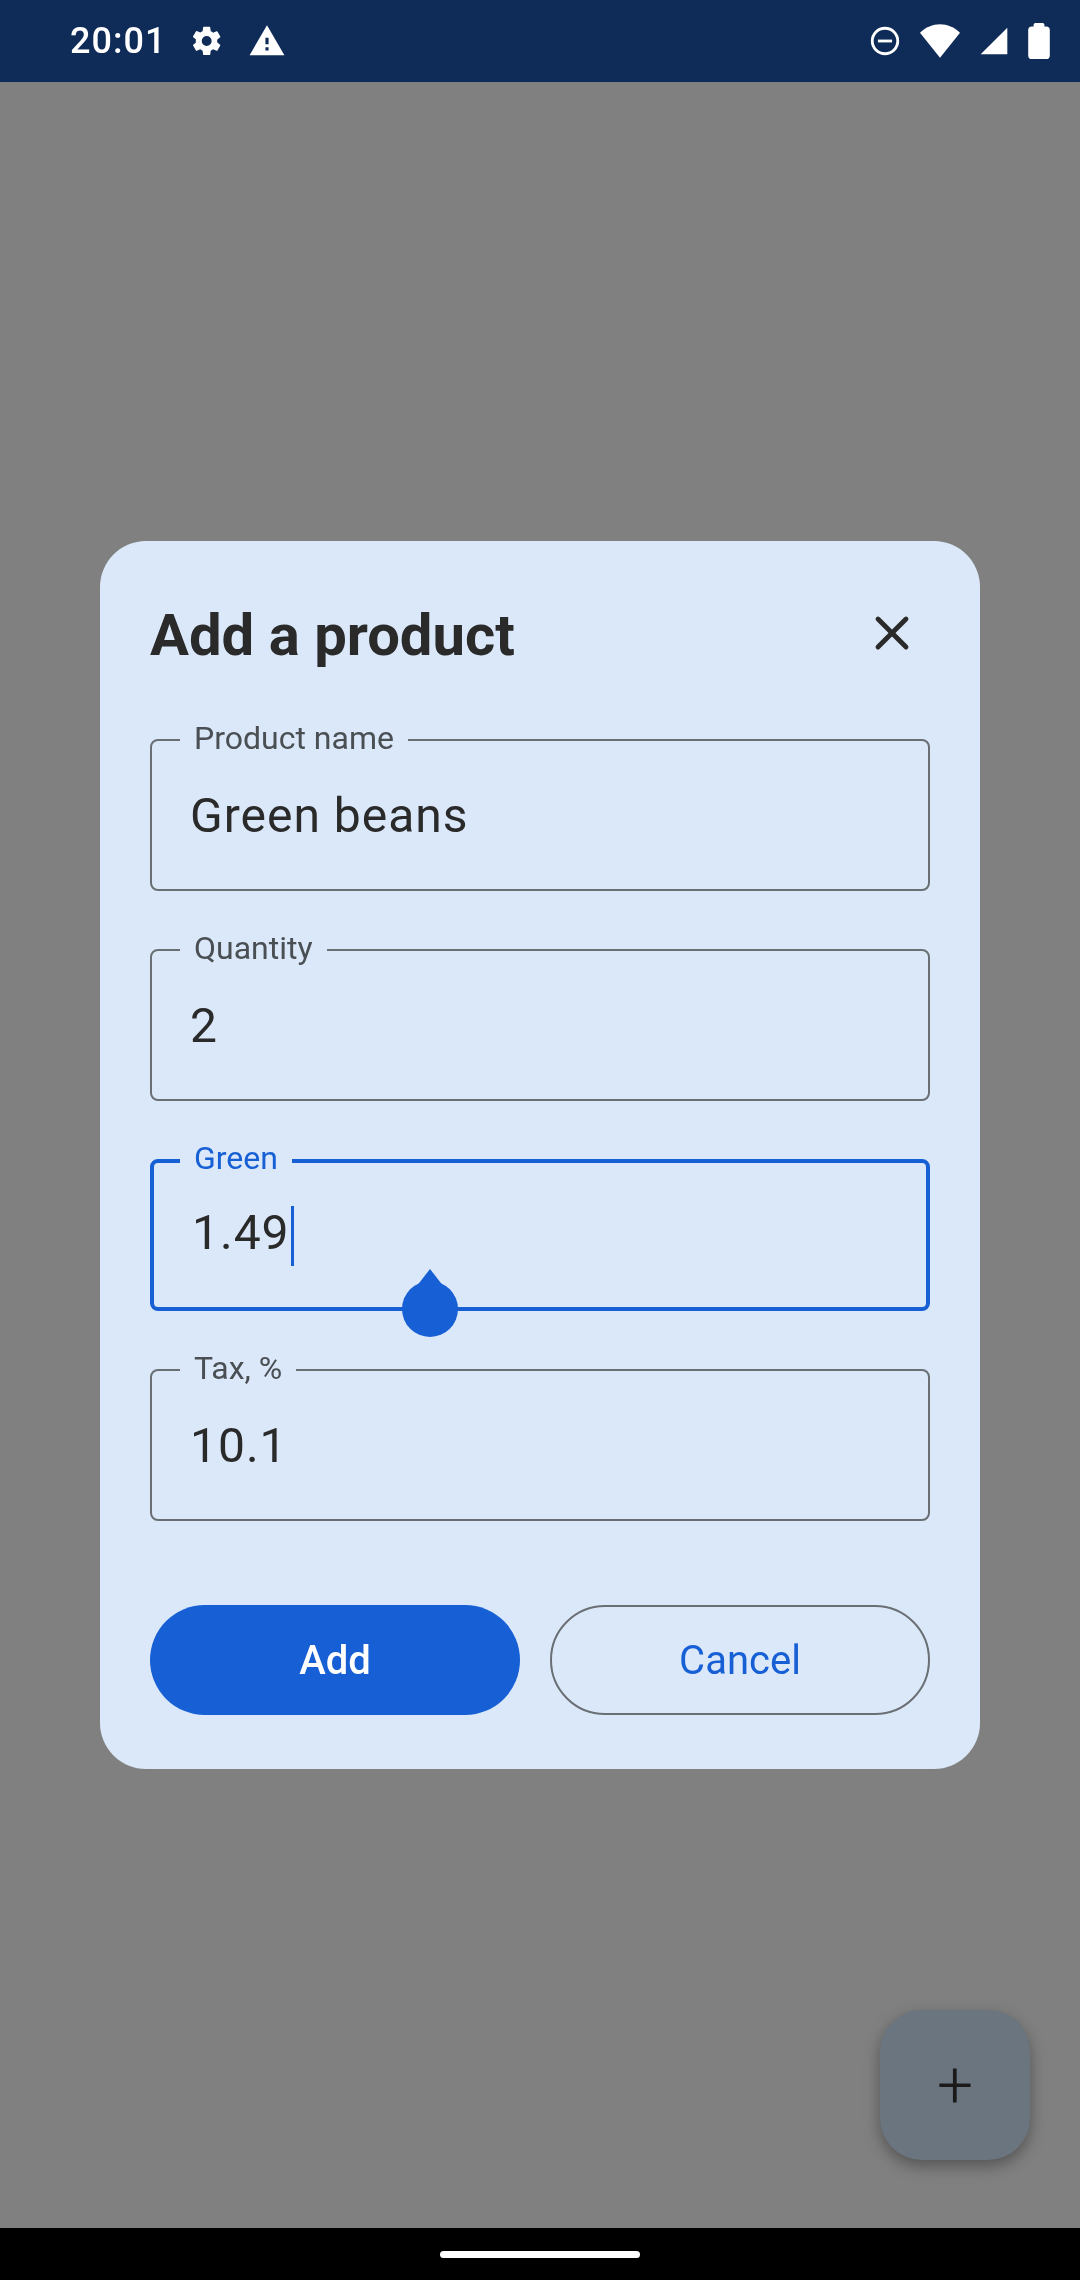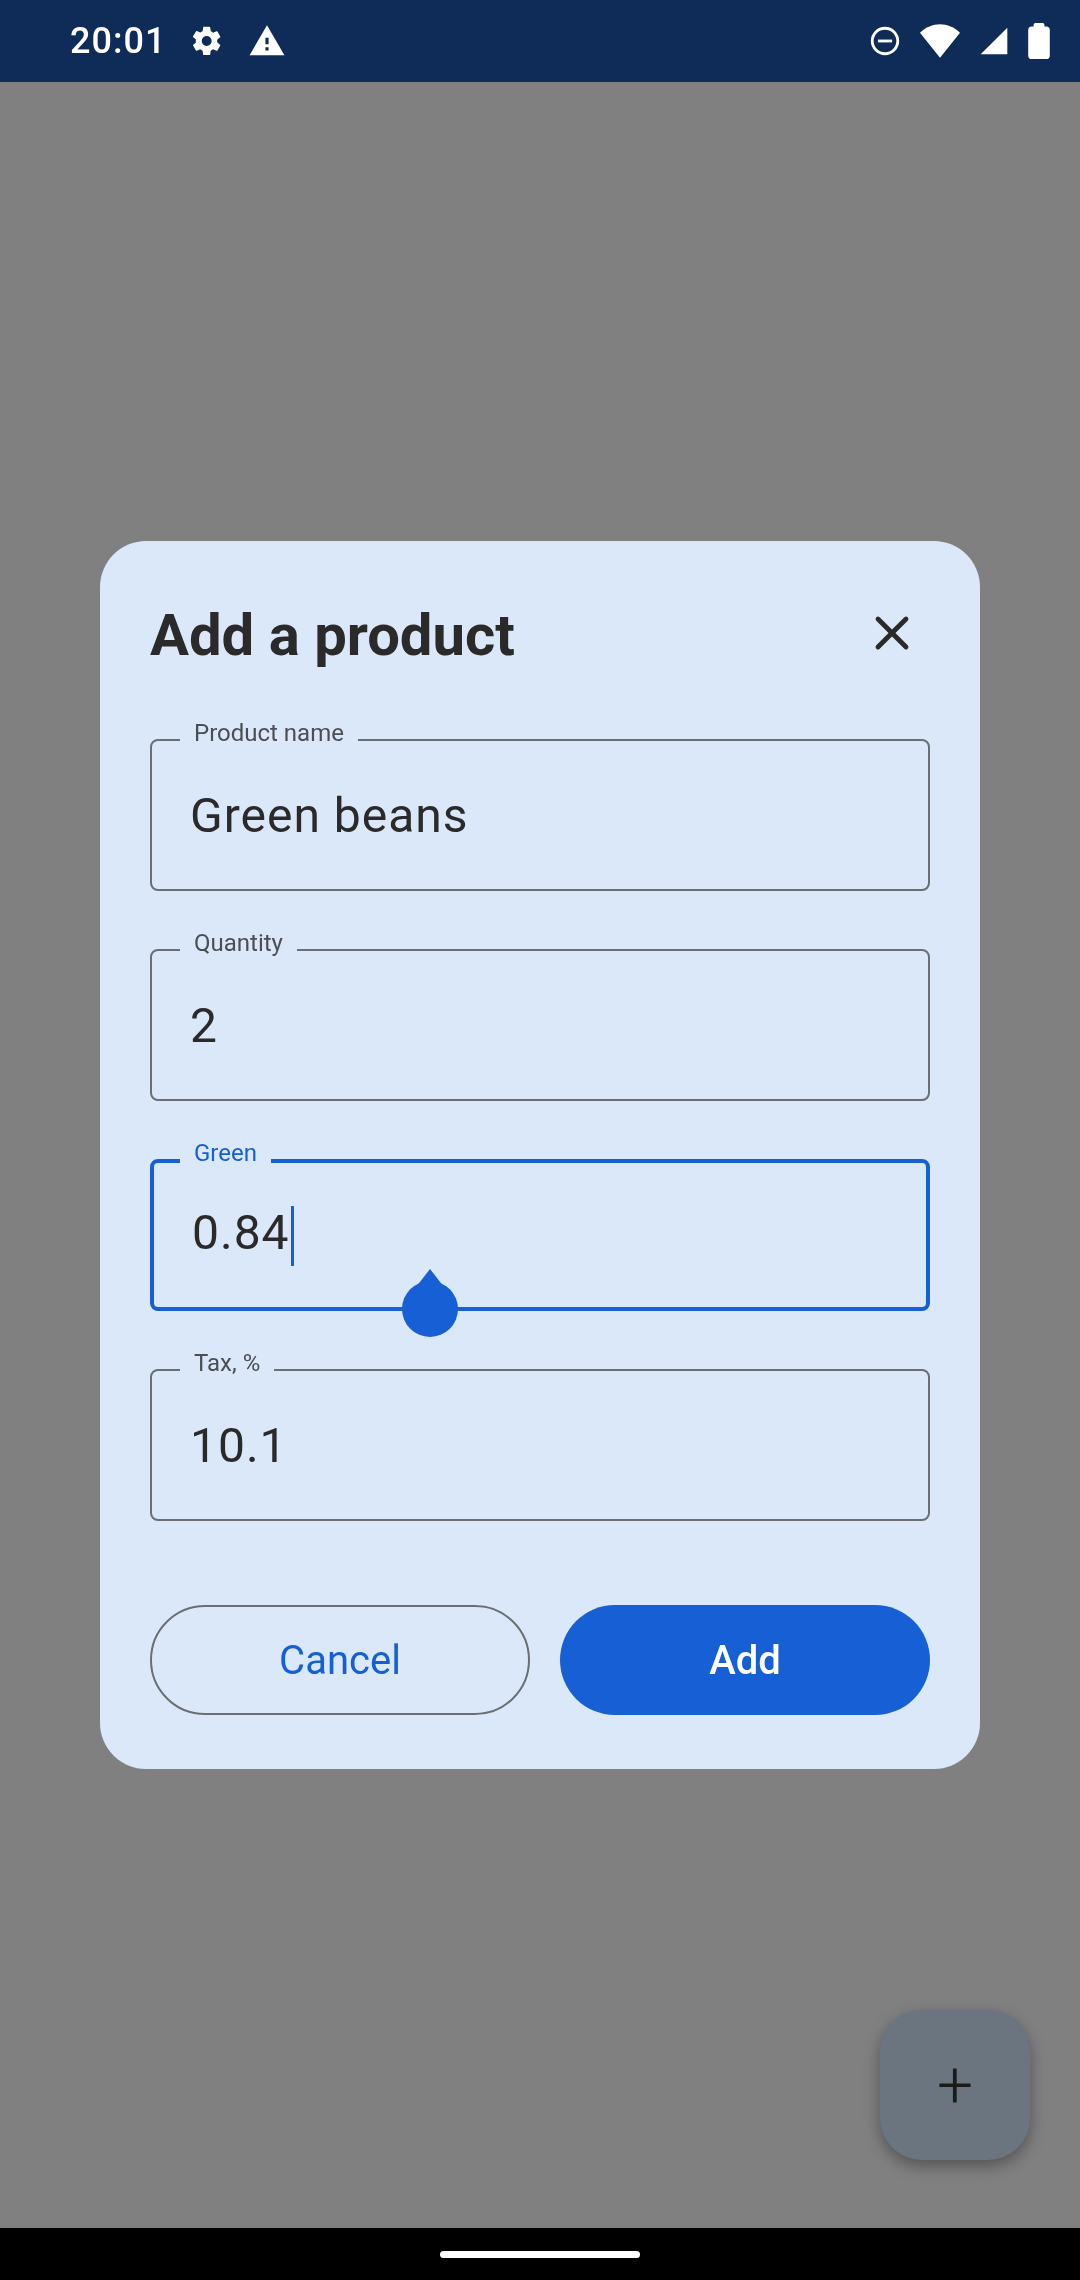--- a/index.html
+++ b/index.html
@@ -144,21 +144,21 @@
     padding: 0 38px;
     background: transparent;
     justify-content: flex-end;
   }
   .field-label {
     position: absolute;
     top: -20px;
     left: 30px;
     background: #dbe8f9;
     padding: 0 14px;
-    font-size: 24px;
+    font-size: 32px;
     color: #4a4f54;
   }
   .field-input {
     border: none;
     outline: none;
     background: transparent;
     font-size: 48px;
     color: #2a2a2a;
     width: 100%;
     letter-spacing: 1px;
@@ -293,38 +293,38 @@
       <div class="field-group">
         <div class="field-label">Quantity</div>
         <div class="field-box">
           <span class="field-input">2</span>
         </div>
       </div>
 
       <div class="field-group focused">
         <div class="field-label">Green</div>
         <div class="field-box">
-          <span class="field-input"><span>0.84</span><span class="cursor"></span></span>
+          <span class="field-input"><span>1.49</span><span class="cursor"></span></span>
         </div>
         <div class="drop-indicator"></div>
       </div>
 
       <div class="field-group" style="margin-bottom:0;">
         <div class="field-label">Tax, %</div>
         <div class="field-box">
           <span class="field-input">10.1</span>
         </div>
       </div>
 
       <div class="dialog-actions">
+        <div class="btn btn-add">
+          <span>Add</span>
+        </div>
         <div class="btn btn-cancel">
           <span>Cancel</span>
-        </div>
-        <div class="btn btn-add">
-          <span>Add</span>
         </div>
       </div>
 
     </div>
   </div>
 
   <div class="nav-bar">
     <div class="nav-pill"></div>
   </div>
 

